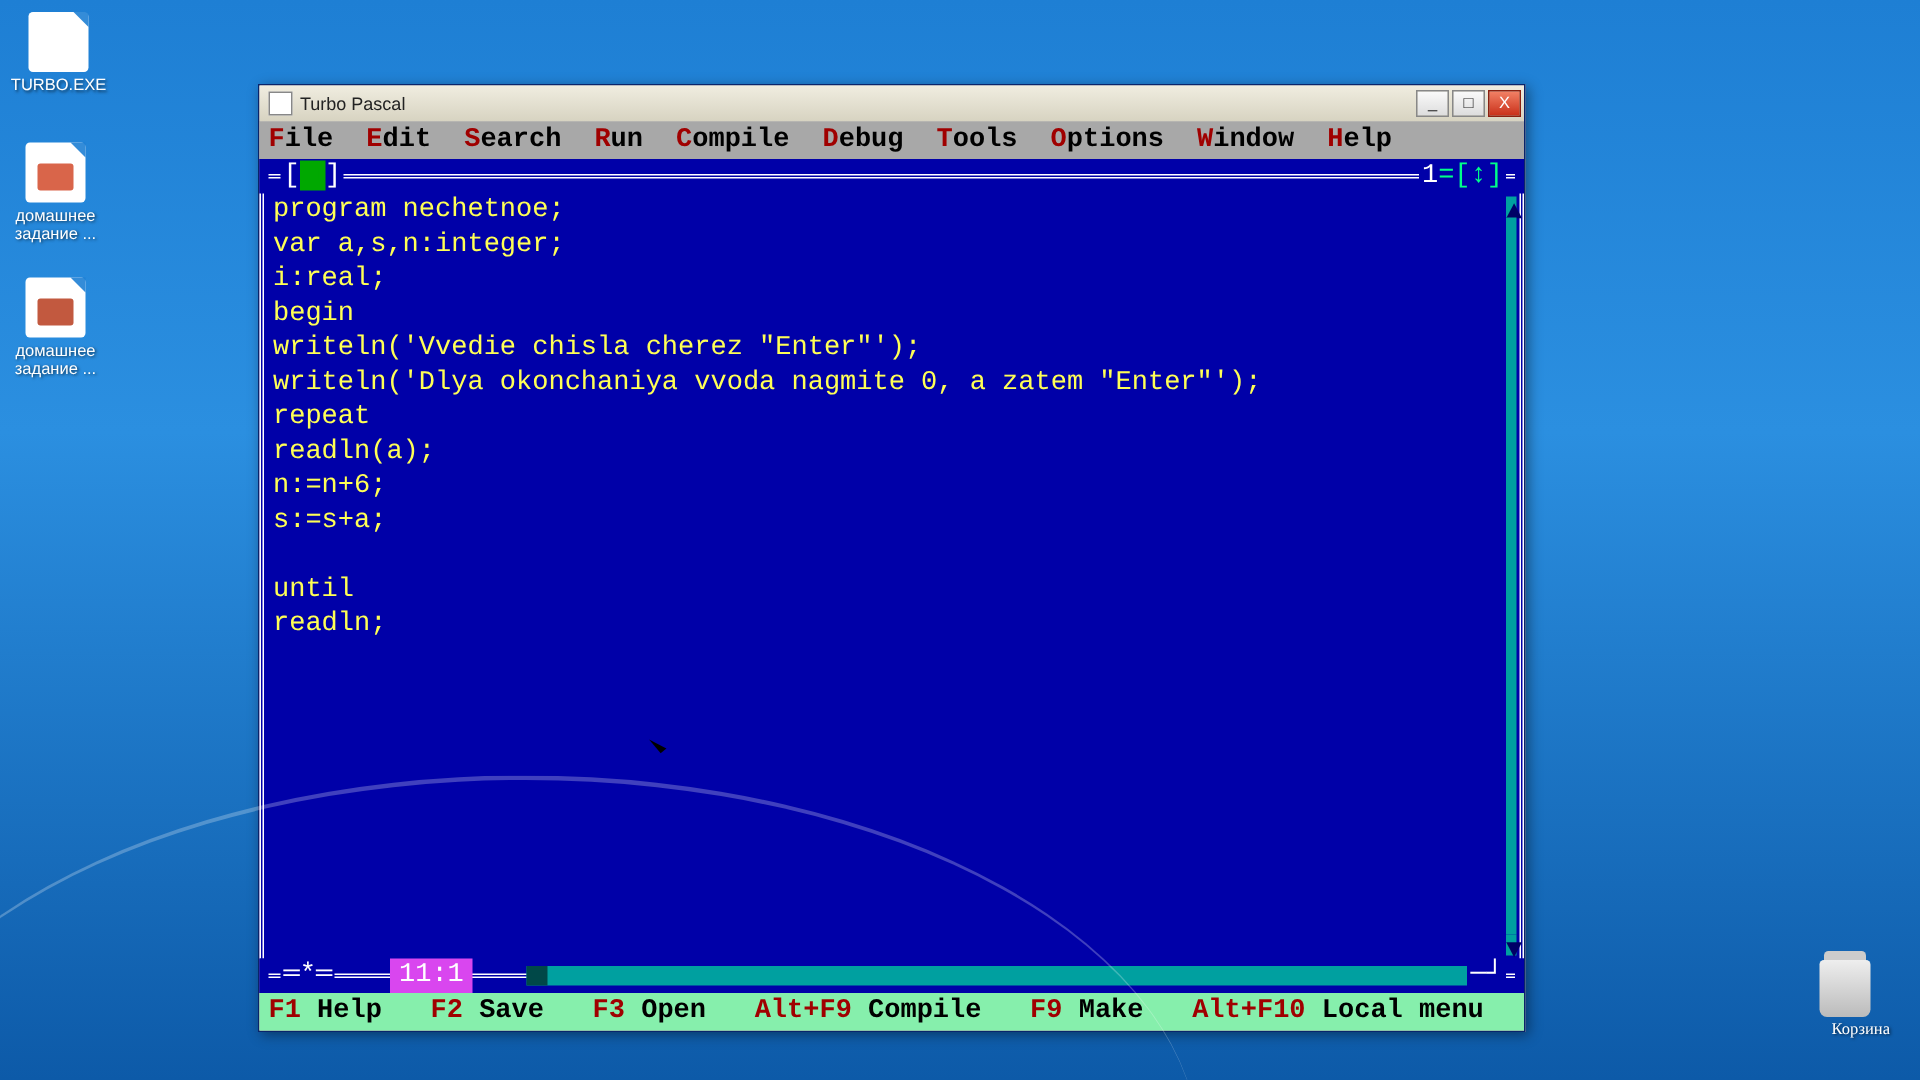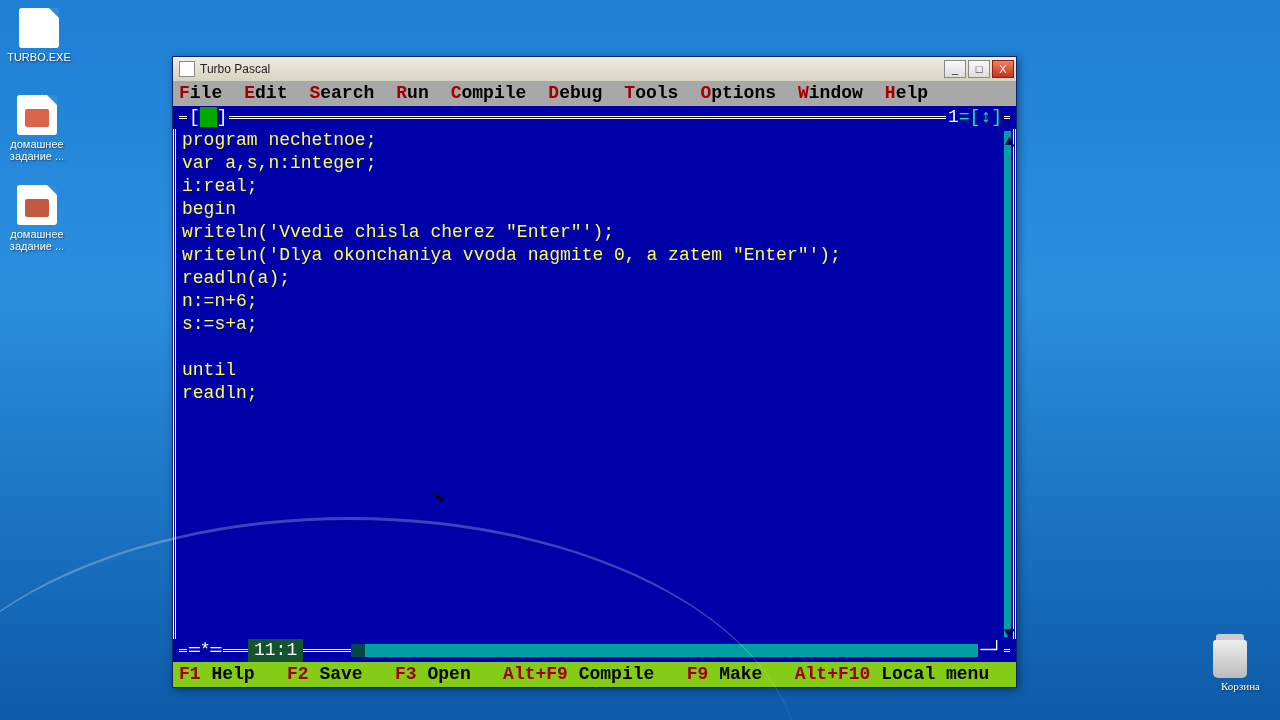--- a/index.html
+++ b/index.html
@@ -162,38 +162,38 @@
 .vscroll .arrow.dn{bottom:2px;}
 
 .bottomborder{
   height:23px; position:relative; background:#0000a8; color:#fff;
 }
 .bottomborder .dbl{
   position:absolute; left:6px; right:6px; top:10px;
   border-top:3px double #fff;
 }
 .bottomborder .pos{
-  position:absolute; left:75px; top:0; background:#14532d; padding:0 6px; z-index:2;
+  position:absolute; left:87px; top:0; background:#d946ef; padding:0 6px; z-index:2;
 }
 .bottomborder .leftmark{
   position:absolute; left:14px; top:0; background:#0000a8; padding:0 2px; z-index:2;
 }
 .bottomborder .hscroll{
   position:absolute; left:178px; right:22px; top:5px; height:13px;
   background:#00a0a0;
 }
 .bottomborder .hscroll .thumb{
   position:absolute; left:0; top:0; width:14px; height:13px; background:#004848;
 }
 .bottomborder .rightmark{
   position:absolute; right:12px; top:0; background:#0000a8; padding:0 2px; z-index:2;
 }
 
 .statusbar{
-  background:#84cc16; color:#000;
+  background:#86efac; color:#000;
   padding:1px 6px;
   font-weight:bold;
   white-space:pre;
 }
 .statusbar .fk{color:#a00000;}
 
 .mouse-cursor{
   position:absolute; left:260px; top:361px;
   width:0; height:0; z-index:5;
 }
@@ -263,20 +263,21 @@
 
       <div class="code-area">
         <div class="code" id="code">
           <div class="mouse-cursor"></div>
         <div class="code-line">program nechetnoe;</div>
             <div class="code-line">var a,s,n:integer;</div>
             <div class="code-line">i:real;</div>
             <div class="code-line">begin</div>
             <div class="code-line">writeln('Vvedie chisla cherez "Enter"');</div>
             <div class="code-line">writeln('Dlya okonchaniya vvoda nagmite 0, a zatem "Enter"');</div>
+            <div class="code-line">repeat</div>
             <div class="code-line">readln(a);</div>
             <div class="code-line">n:=n+6;</div>
             <div class="code-line">s:=s+a;</div>
             <div class="code-line"> </div>
             <div class="code-line">until</div>
             <div class="code-line">readln;</div>
           </div>
         <div class="vscroll">
           <div class="arrow up">▲</div>
           <div class="track"></div>

